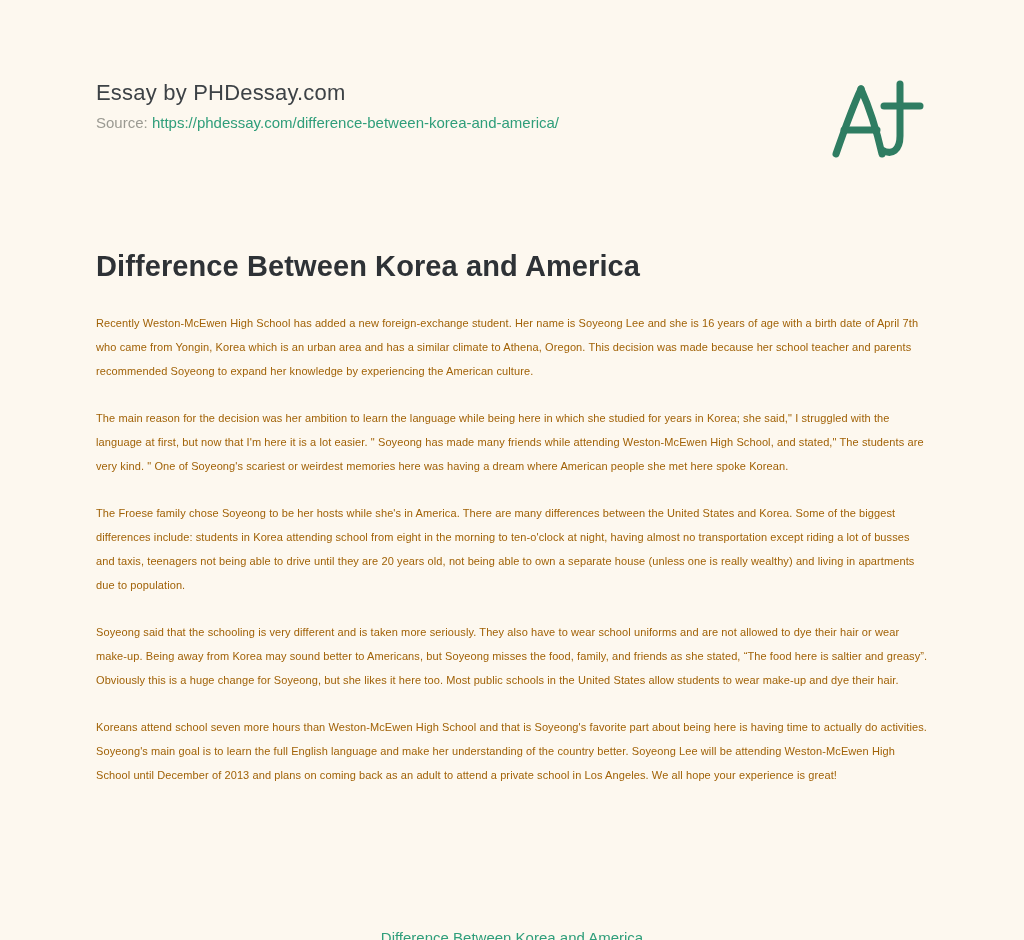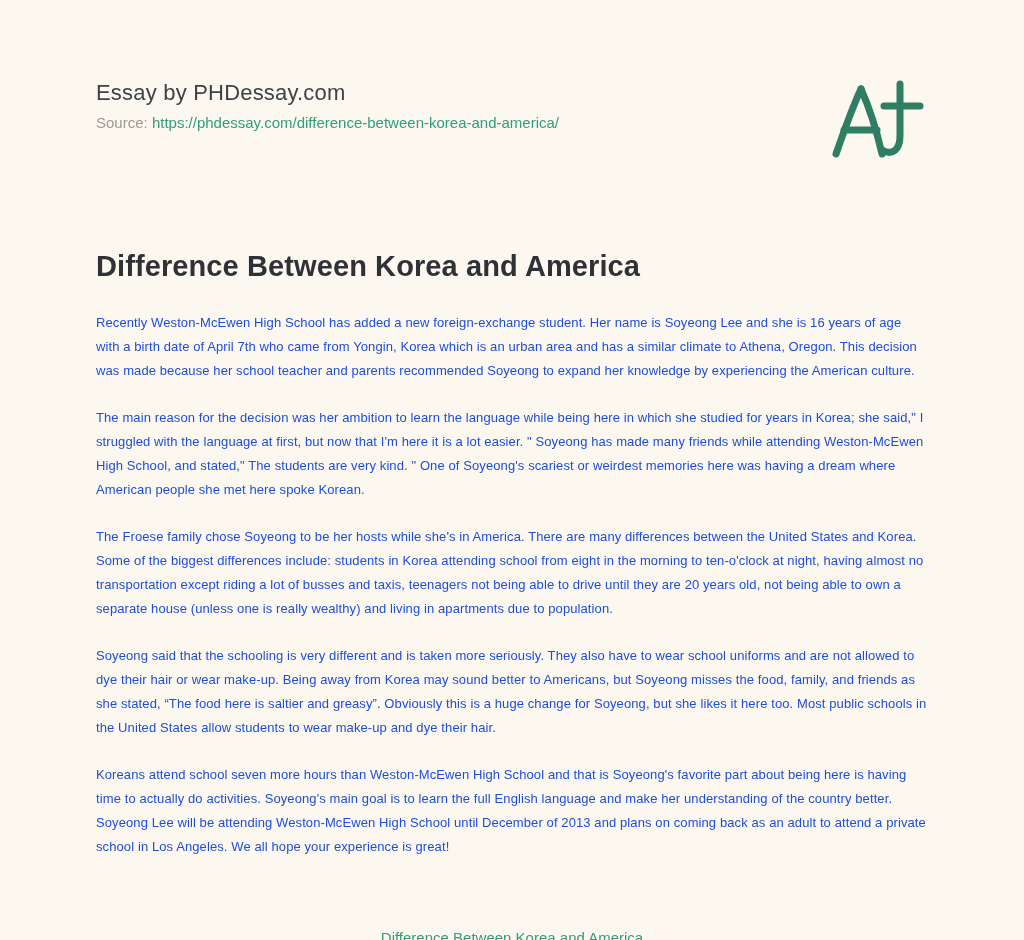--- a/index.html
+++ b/index.html
@@ -52,23 +52,23 @@
     margin-top: 82px;
     font-size: 29px;
     font-weight: 600;
     color: #2e3236;
     letter-spacing: 0.1px;
   }
   .article-body {
     margin-top: 28px;
   }
   .article-body p {
-    font-size: 13px;
+    font-size: 11px;
     line-height: 24px;
-    color: #1d4ed8;
+    color: #a16207;
     margin-bottom: 23px;
     letter-spacing: 0.1px;
   }
   .footer-citation {
     position: absolute;
     left: 0;
     bottom: -6px;
     width: 100%;
     text-align: center;
     font-size: 15px;

